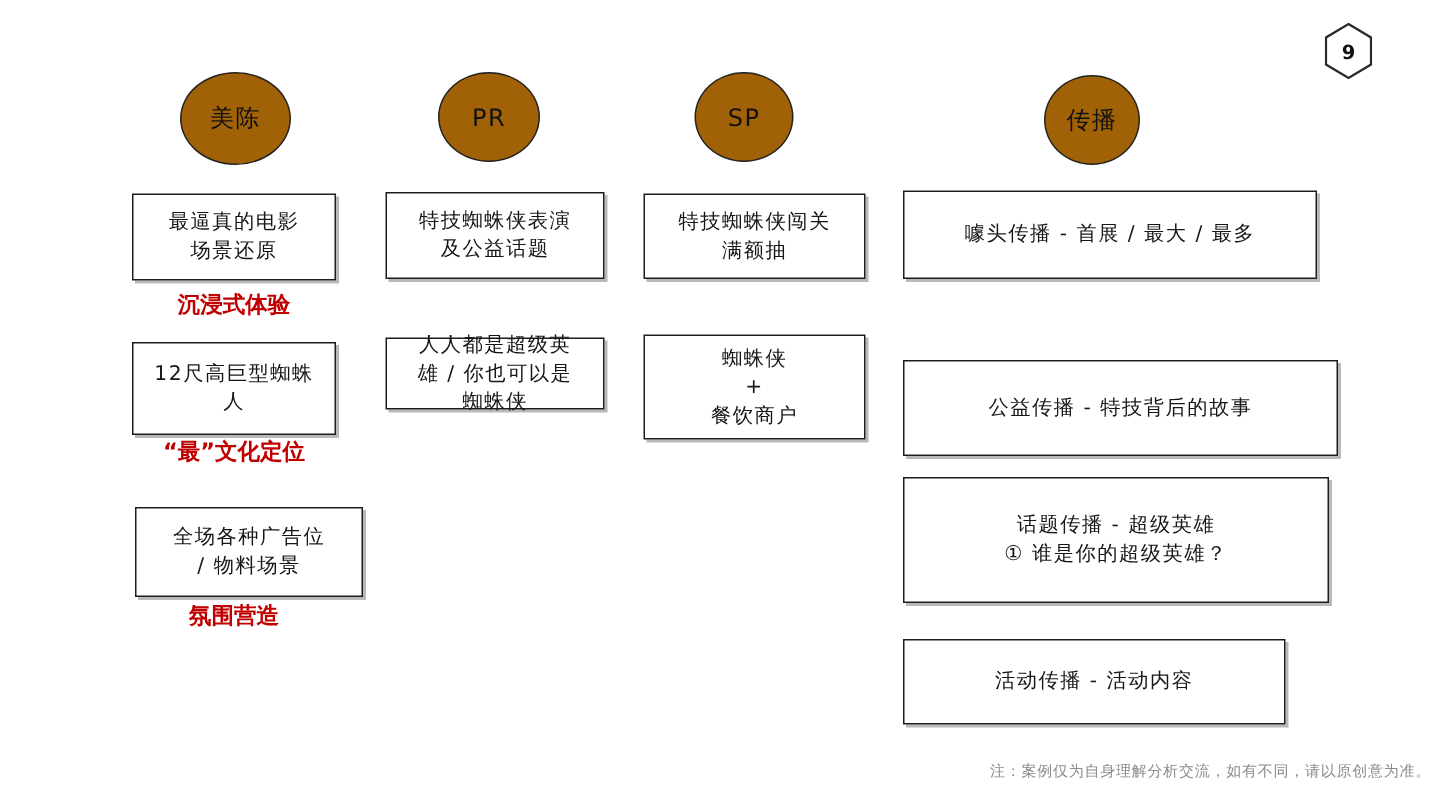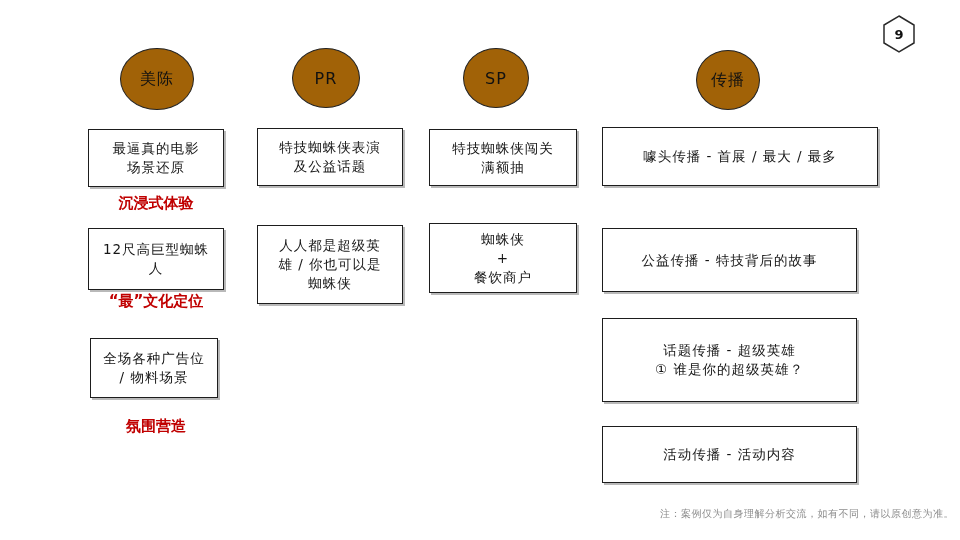--- a/index.html
+++ b/index.html
@@ -53,35 +53,35 @@
         <div class="line">沉浸式体验</div>
       </div>
       <div class="box" style="left: 88px; top: 228px; width: 136px; height: 62px;">
         <div class="line">12尺高巨型蜘蛛</div>
         <div class="line">人</div>
       </div>
       <div class="caption" style="left: 88px; top: 293px; width: 136px; gap: 48px;">
         <div class="line">“最”文化定位</div>
         <div class="line">记忆点</div>
       </div>
-      <div class="box" style="left: 90px; top: 338px; width: 128px; height: 60px;">
+      <div class="box" style="left: 90px; top: 338px; width: 152px; height: 60px;">
         <div class="line">全场各种广告位</div>
         <div class="line">/ 物料场景</div>
       </div>
-      <div class="caption" style="left: 88px; top: 402px; width: 136px; margin-top: 16px;">
+      <div class="caption" style="left: 88px; top: 402px; width: 136px;">
         <div class="line">氛围营造</div>
       </div>
       <div class="circle" style="left: 292px; top: 48px; width: 68px; height: 60px;">
         <span class="lbl">PR</span>
       </div>
       <div class="box" style="left: 257px; top: 128px; width: 146px; height: 58px;">
         <div class="line">特技蜘蛛侠表演</div>
         <div class="line">及公益话题</div>
       </div>
-      <div class="box" style="left: 257px; top: 225px; width: 146px; height: 79px;">
+      <div class="box" style="left: 257px; top: 225px; width: 146px; height: 48px;">
         <div class="line">人人都是超级英</div>
         <div class="line">雄 / 你也可以是</div>
         <div class="line">蜘蛛侠</div>
       </div>
       <div class="circle" style="left: 463px; top: 48px; width: 66px; height: 60px;">
         <span class="lbl">SP</span>
       </div>
       <div class="box" style="left: 429px; top: 129px; width: 148px; height: 57px; text-align: right;">
         <div class="line">特技蜘蛛侠闯关</div>
         <div class="line">满额抽</div>
@@ -90,24 +90,24 @@
         <div class="line">蜘蛛侠</div>
         <div class="line">+</div>
         <div class="line">餐饮商户</div>
       </div>
       <div class="circle" style="left: 696px; top: 50px; width: 64px; height: 60px;">
         <span class="lbl">传播</span>
       </div>
       <div class="box" style="left: 602px; top: 127px; width: 276px; height: 59px;">
         <div class="line">噱头传播 - 首展 / 最大 / 最多</div>
       </div>
-      <div class="box" style="left: 602px; top: 228px; width: 255px; height: 64px;">
+      <div class="box" style="left: 602px; top: 240px; width: 290px; height: 64px;">
         <div class="line">公益传播 - 特技背后的故事</div>
       </div>
-      <div class="box" style="left: 602px; top: 318px; width: 255px; height: 84px;">
+      <div class="box" style="left: 602px; top: 318px; width: 284px; height: 84px;">
         <div class="line">话题传播 - 超级英雄</div>
         <div class="line">① 谁是你的超级英雄？</div>
       </div>
       <div class="box" style="left: 602px; top: 426px; width: 255px; height: 57px;">
         <div class="line">活动传播 - 活动内容</div>
       </div>
     </div>
 
   <div class="footnote">注：案例仅为自身理解分析交流，如有不同，请以原创意为准。</div>
 </div>

